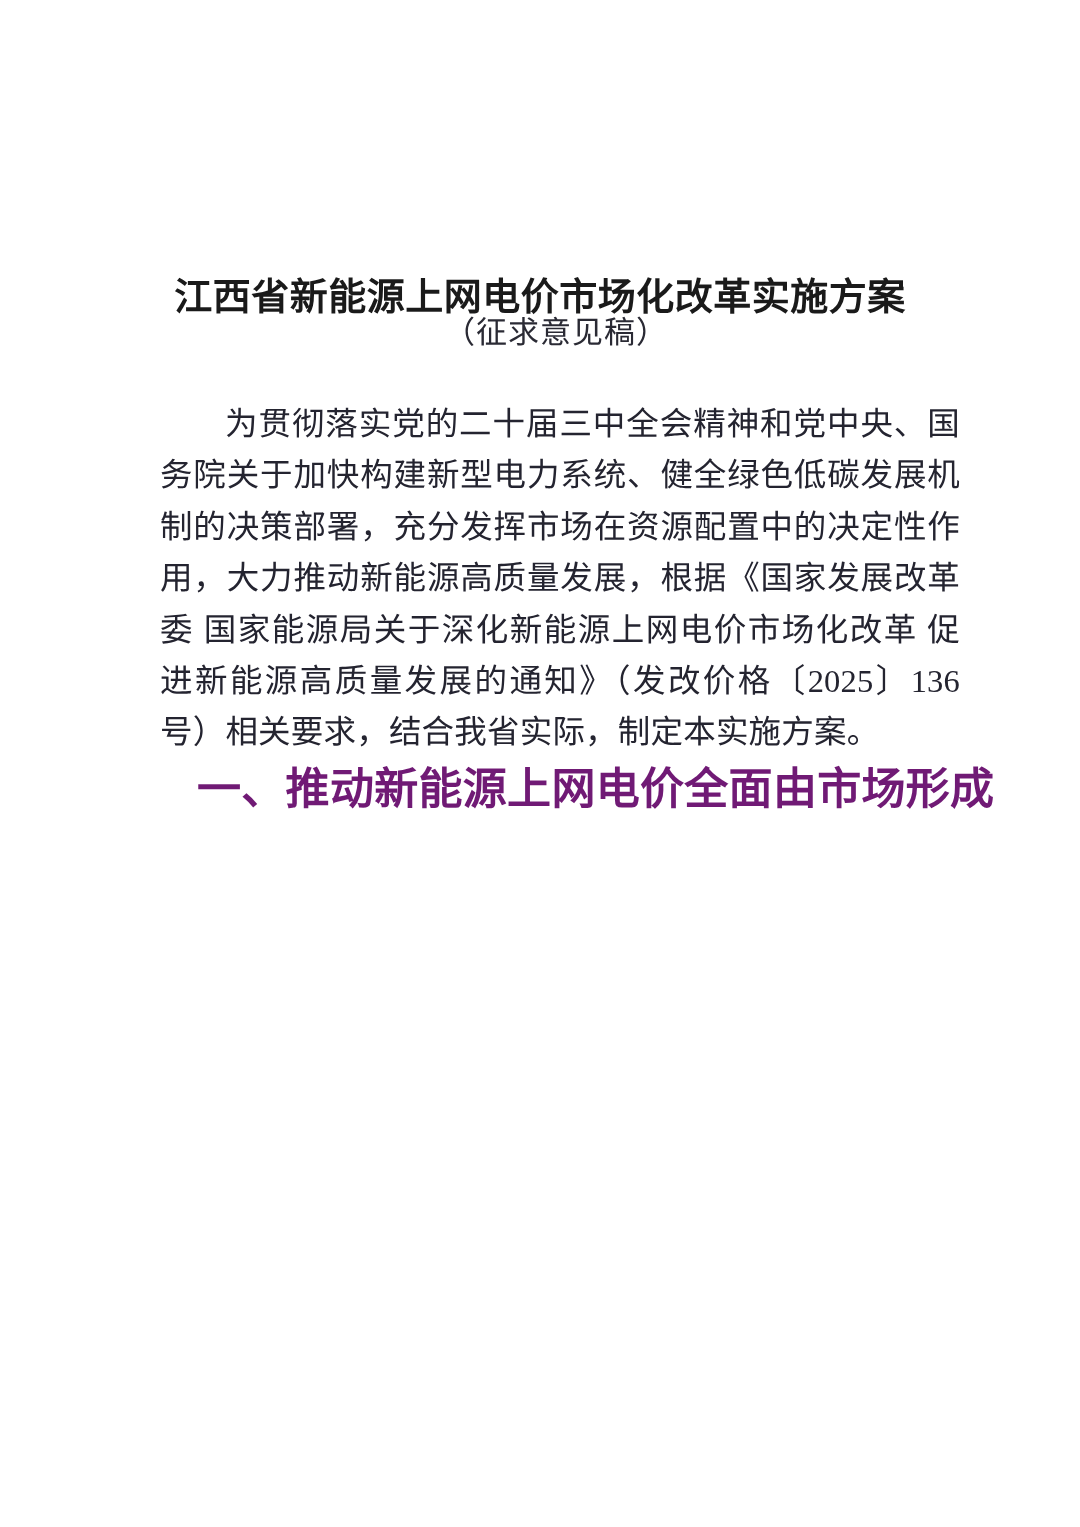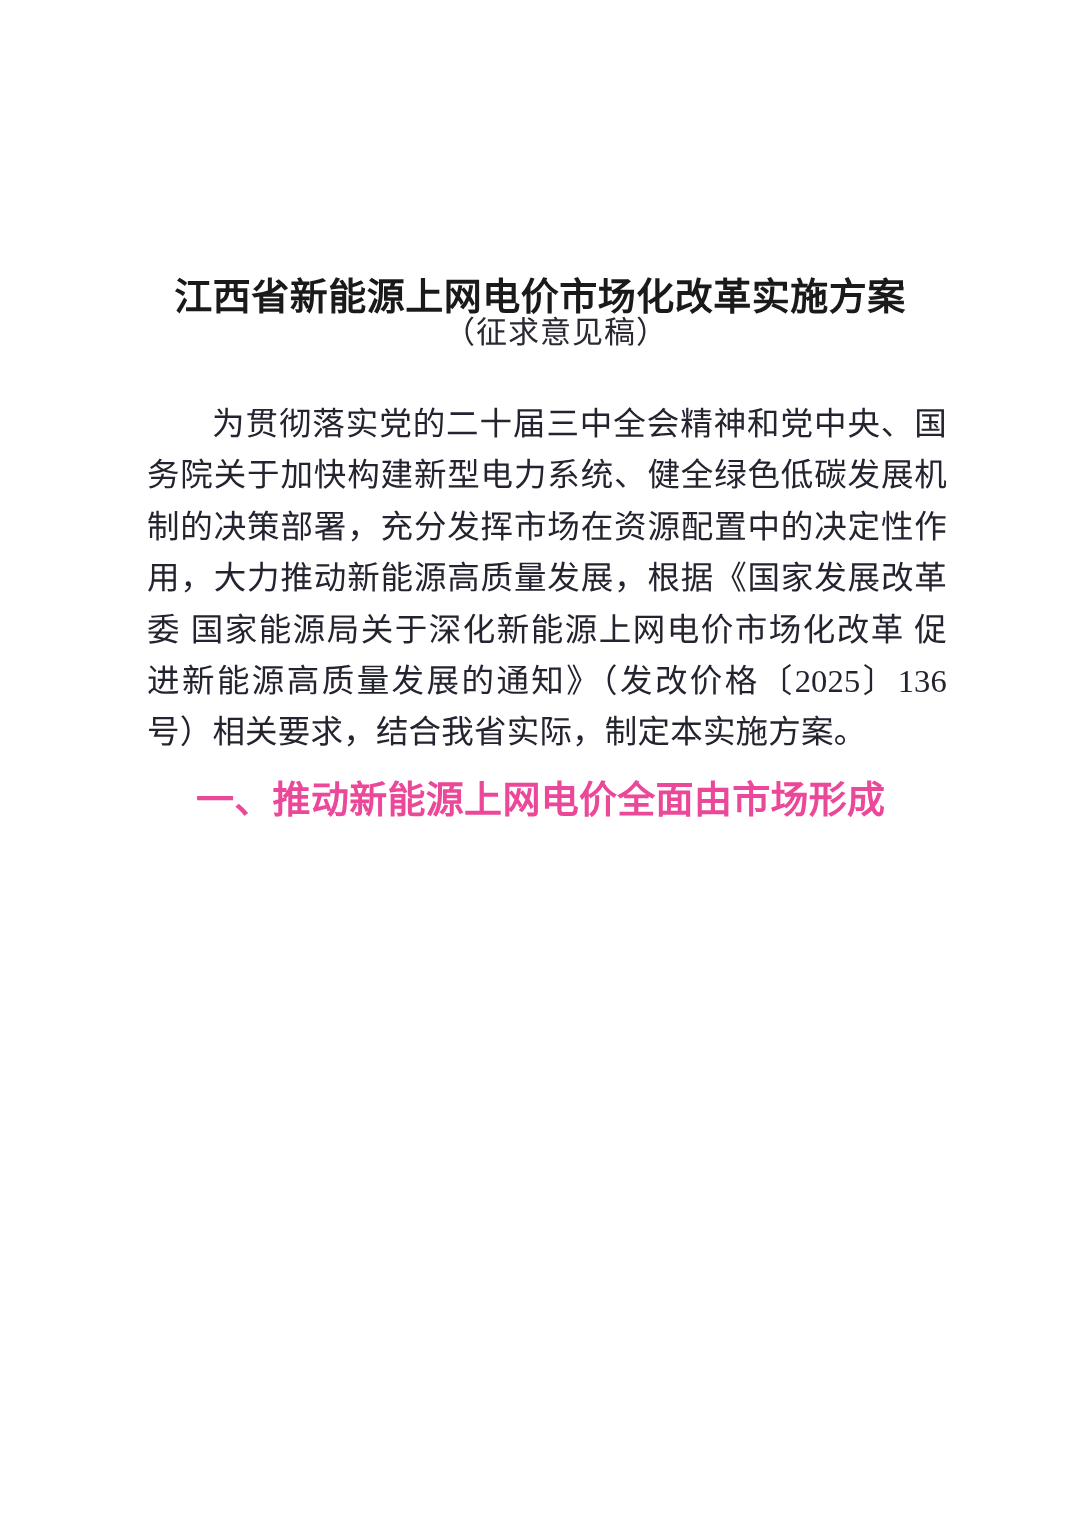--- a/index.html
+++ b/index.html
@@ -52,46 +52,46 @@
     font-size: 31px;
     line-height: 48px;
     letter-spacing: 1px;
     color: #2a2a34;
     white-space: nowrap;
   }
 
   
   .body-area {
     position: absolute;
-    left: 147px;
+    left: 160px;
     top: 399px;
     width: 800px;
   }
 
   .para {
     font-family: "Liberation Serif", "DejaVu Serif", serif;
     font-size: 32.5px;
     line-height: 51.4px;
     color: #242430;
     text-align: justify;
     text-justify: inter-ideograph;
     text-indent: 65px;      
     margin: 0;
     letter-spacing: 0.2px;
     word-break: break-all;
   }
 
   .heading {
     font-family: "Liberation Sans", "DejaVu Sans", sans-serif;
     font-weight: bold;
-    font-size: 38px;
+    font-size: 44px;
     line-height: 51.4px;
-    color: #ec4899;
+    color: #701a75;
     text-indent: 33px;      
-    margin: 16px;
+    margin: 4px;
     letter-spacing: 0.3px;
     white-space: nowrap;
   }
 
   .gap-sm { height: 6px; }
 </style>
 </head>
 <body>
 
 <div class="page">

